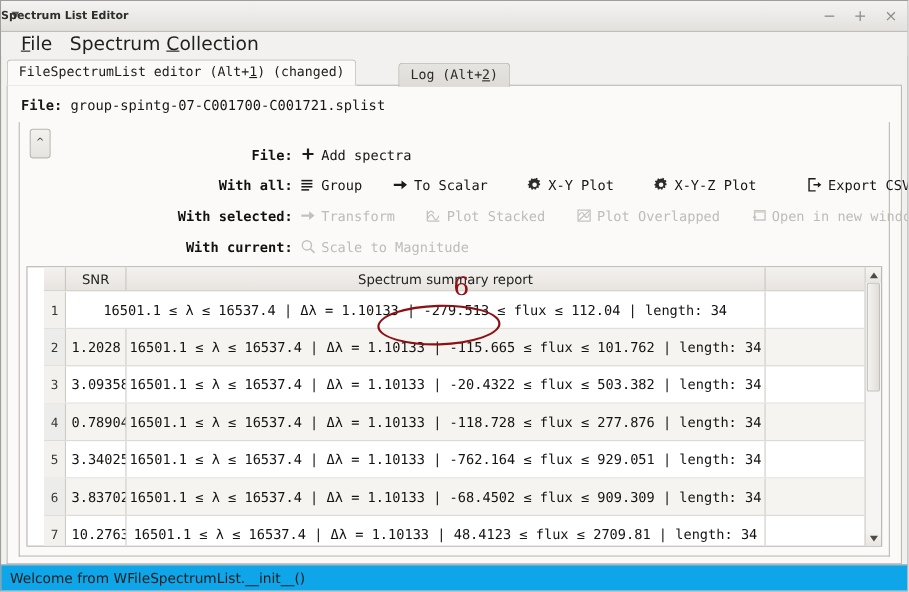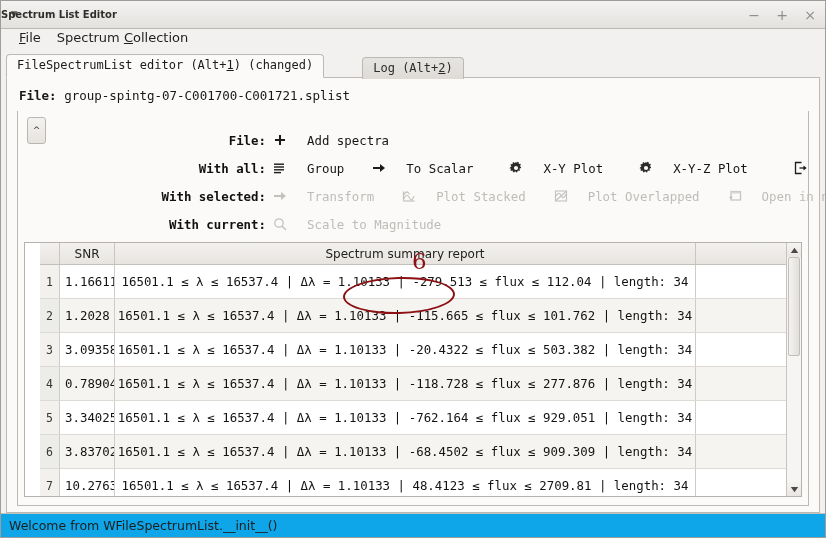--- a/index.html
+++ b/index.html
@@ -72,21 +72,21 @@
 
   
   .menubar {
     flex: 0 0 22px;
     height: 22px;
     background: #f2f1f0;
     display: flex;
     align-items: flex-start;
     padding-left: 10px;
     box-sizing: border-box;
-    font-size: 13px;
+    font-size: 17px;
     color: #1f1f1d;
   }
   .menuitem {
     padding: 1px 8px;
     cursor: default;
   }
   .acc { text-decoration: underline; }
 
   
   .outer-nb {
@@ -247,21 +247,21 @@
     padding-right: 7px;
     color: #111110;
     flex: 0 0 auto;
   }
   .rowlabel.w1 { width: 240px; }
   .rowlabel.w2 { width: 240px; }
   .rowlabel.w3 { width: 240px; }
   .action {
     display: inline-flex;
     align-items: center;
-    gap: 20px;
+    gap: 5px;
     cursor: default;
     color: #151513;
     position: relative;
   }
   .action.disabled { color: #bdbcb8; }
   .gap-s { width: 28px; flex: 0 0 28px; }
   .gap-m { width: 36px; flex: 0 0 36px; }
   .gap-l { width: 46px; flex: 0 0 46px; }
 
   .ico {
@@ -620,21 +620,20 @@
             <div class="table-main">
               <div class="thead">
                 <div class="th corner"></div>
                 <div class="th snr">SNR</div>
                 <div class="th report">Spectrum summary report</div>
                 <div class="th pad"></div>
               </div>
               <div class="tbody">
                 <div class="tr">
                   <div class="td rownum">1</div>
-                  <div class="td snr">1.16611</div>
                   <div class="td report">16501.1 ≤ λ ≤ 16537.4 | Δλ = 1.10133 | -279.513 ≤ flux ≤ 112.04 | length: 34</div>
                   <div class="td pad"></div>
                 </div>
                 <div class="tr">
                   <div class="td rownum">2</div>
                   <div class="td snr">1.2028</div>
                   <div class="td report">16501.1 ≤ λ ≤ 16537.4 | Δλ = 1.10133 | -115.665 ≤ flux ≤ 101.762 | length: 34</div>
                   <div class="td pad"></div>
                 </div>
                 <div class="tr">

